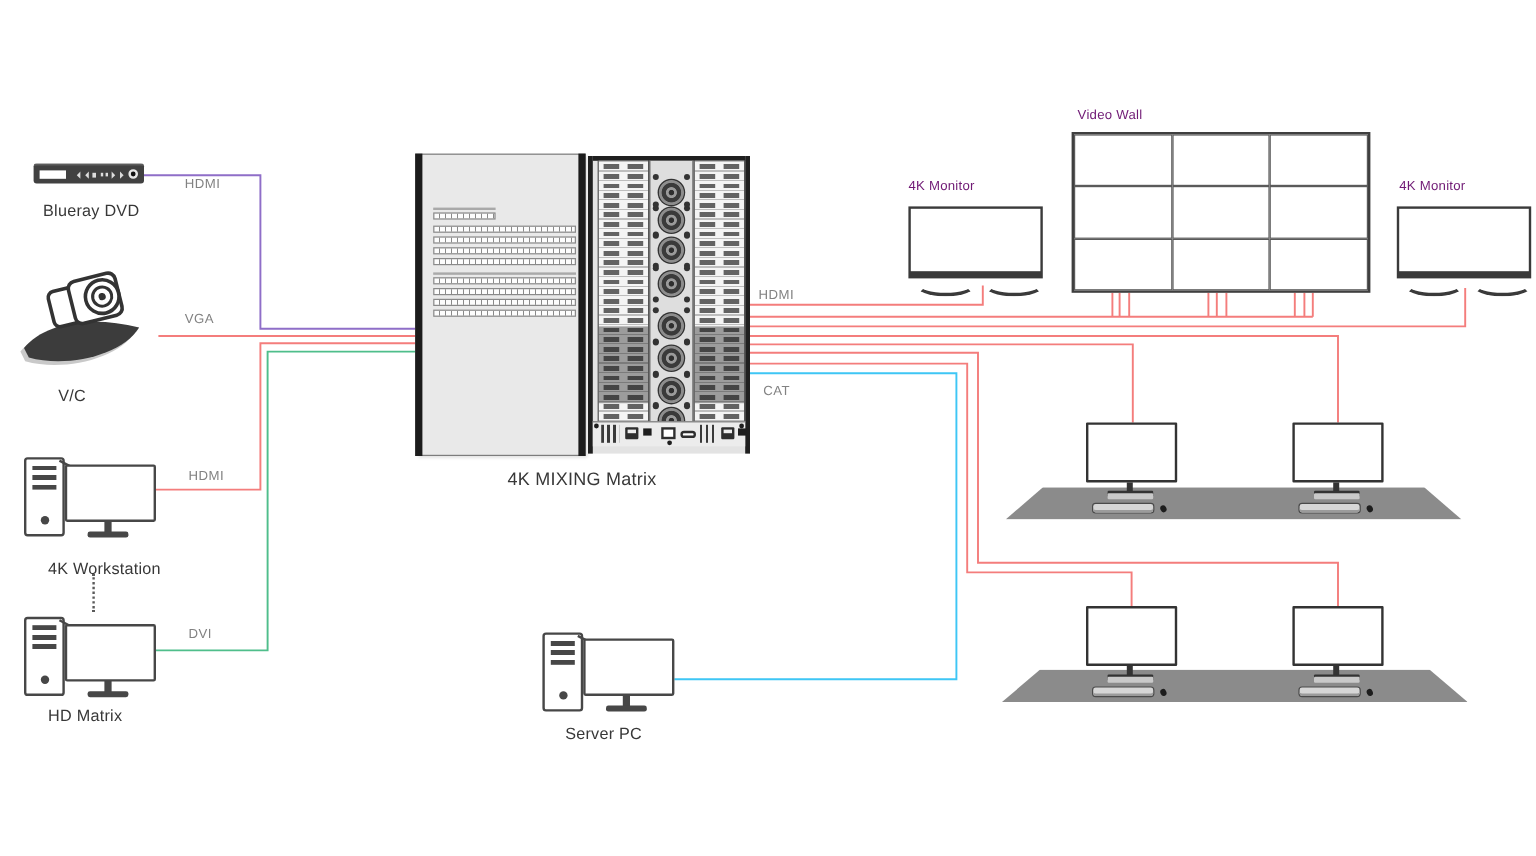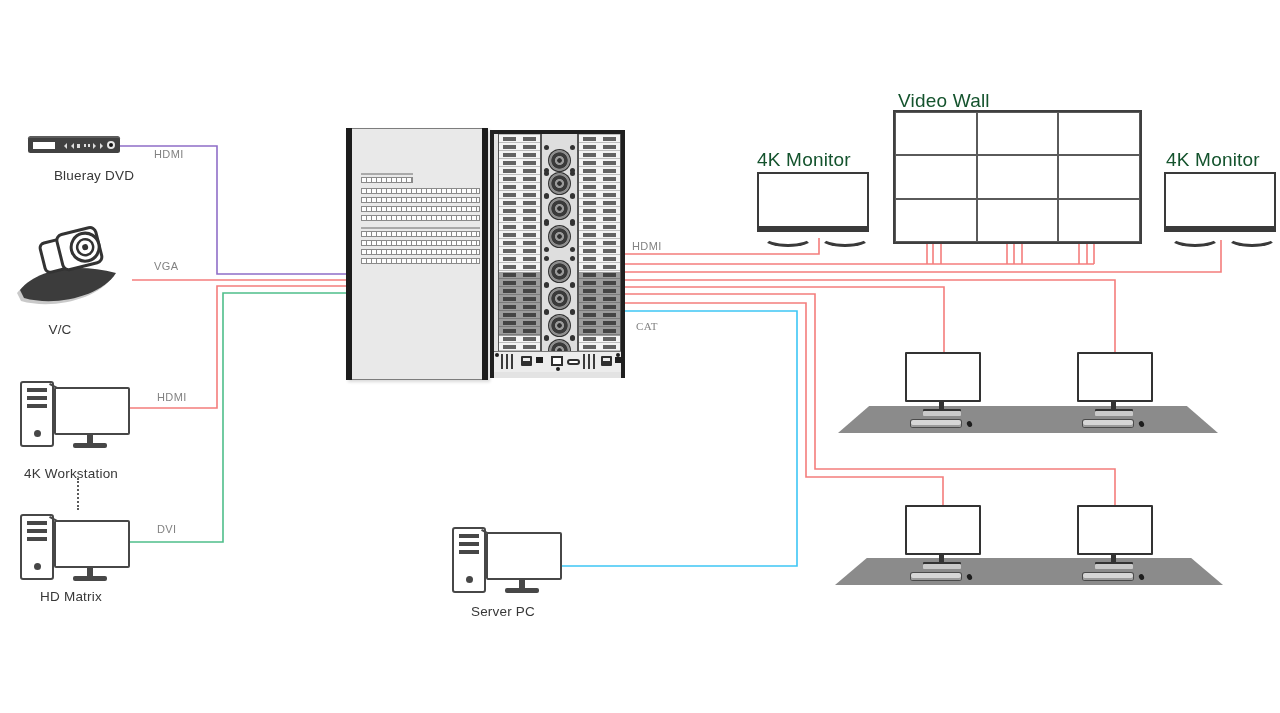--- a/index.html
+++ b/index.html
@@ -1,20 +1,20 @@
 <!DOCTYPE html>
 <html><head>
 <meta charset="utf-8">
 <style>
   html,body{margin:0;padding:0;background:#fff;}
   #stage{position:relative;width:1280px;height:713px;background:#fff;overflow:hidden;
          font-family:"Liberation Sans",sans-serif;}
   
   .devlabel{position:absolute;font-size:13.5px;color:#383838;text-align:center;letter-spacing:.2px;}
-  .heading{position:absolute;font-size:19px;color:#14532d;letter-spacing:.2px;}
+  .heading{position:absolute;font-size:11px;color:#701a75;letter-spacing:.2px;}
   .cablelabel{position:absolute;font-size:11px;color:#828282;letter-spacing:.4px;}
   
   #wires{position:absolute;left:0;top:0;z-index:1;}
   
   .tower{position:absolute;width:30px;height:62px;background:#fff;border:2px solid #474747;border-radius:3px;z-index:2;}
   .tower .bars{margin:5px 5px 0 5px;height:20px;background:repeating-linear-gradient(180deg,#474747 0 4px,transparent 4px 8px);}
   .tower .dot{width:7px;height:7px;border-radius:50%;background:#474747;margin:22px auto 0 auto;}
   .flapline{position:absolute;height:2px;background:#474747;transform-origin:0 0;z-index:2;}
   .cmon{position:absolute;width:72px;height:44px;background:#fff;border:2.5px solid #474747;border-radius:2px;z-index:3;}
   .cneck{position:absolute;width:6px;height:10px;background:#474747;z-index:2;}
@@ -109,21 +109,21 @@
     <div class="scr"></div>
     <div class="tl left" style="left:33px;top:5px;"></div>
     <div class="tl left" style="left:40px;top:5px;"></div>
     <div class="sq" style="left:49px;top:6px;"></div>
     <div class="pxdot" style="left:56px;top:6px;"></div>
     <div class="pxdot" style="left:60px;top:6px;"></div>
     <div class="tl right" style="left:65px;top:5px;"></div>
     <div class="tl right" style="left:72px;top:5px;"></div>
     <div class="knob"></div>
   </div>
-  <div class="devlabel" style="left:40px;top:168px;width:108px;">Blueray DVD</div>
+  <div class="devlabel" style="left:22px;top:168px;width:108px;">Blueray DVD</div>
   <div class="cablelabel" style="left:154px;top:148px;">HDMI</div>
 
   <div class="camera-wrap">
     <svg width="122" height="92" viewBox="0 0 122 92">
       <path d="M8 66 C24 46 62 38 104 49 C90 72 44 83 12 74 Z" fill="#c9c9c9" transform="translate(-3,3)"></path>
       <path d="M8 66 C24 46 62 38 104 49 C90 72 44 83 12 74 Z" fill="#3c3c3c"></path>
       <g transform="rotate(-14 62 28)">
         <rect x="30" y="12" width="26" height="30" rx="5" fill="#fff" stroke="#333" stroke-width="3"></rect>
         <rect x="48" y="8" width="40" height="36" rx="6" fill="#fff" stroke="#333" stroke-width="3"></rect>
         <circle cx="74" cy="26" r="14" fill="#fff" stroke="#333" stroke-width="3"></circle>
@@ -136,21 +136,21 @@
   <div class="cablelabel" style="left:154px;top:260px;">VGA</div>
 
   <div class="tower" style="left:20px;top:381px;">
     <div class="bars"></div>
       <div class="dot"></div>
   </div>
   <div class="flapline" style="left:50px;top:383px;width:20px;transform:rotate(28deg);"></div>
   <div class="cmon" style="left:54px;top:387px;"></div>
   <div class="cneck" style="left:87px;top:434px;"></div>
   <div class="cbase" style="left:73px;top:443px;"></div>
-  <div class="devlabel" style="left:8px;top:466px;width:126px;">4K Workstation</div>
+  <div class="devlabel" style="left:8px;top:466px;width:126px;text-align:right;">4K Workstation</div>
   <div class="cablelabel" style="left:157px;top:391px;">HDMI</div>
 
   <div class="dotsep" style="left:77px;top:478px;height:32px;"></div>
 
   <div class="tower" style="left:20px;top:514px;">
     <div class="bars"></div>
       <div class="dot"></div>
   </div>
   <div class="flapline" style="left:50px;top:516px;width:20px;transform:rotate(28deg);"></div>
   <div class="cmon" style="left:54px;top:520px;"></div>
@@ -204,22 +204,23 @@
       <div class="rj45" style="left:57px;"></div>
       <div class="pill" style="left:73px;"></div>
       <div class="grille" style="left:89px;"></div>
       <div class="portsq" style="left:107px;"></div>
       <div class="minirect" style="left:121px;"></div>
       <div class="screw" style="left:1px;top:1px;"></div>
       <div class="screw" style="right:1px;top:1px;"></div>
       <div class="screw" style="left:62px;top:15px;"></div>
     </div>
   </div>
+  <div class="devlabel" style="left:375px;top:391px;width:220px;font-size:15px;">4K MIXING Matrix</div>
   <div class="cablelabel" style="left:632px;top:240px;">HDMI</div>
-  <div class="cablelabel" style="left:636px;top:320px;font-family:Liberation Serif, serif;">CAT</div>
+  <div class="cablelabel" style="left:636px;top:320px;">CAT</div>
 
   <div class="heading" style="left:757px;top:149px;">4K Monitor</div>
   <div class="tv" style="left:757px;top:172px;"></div>
   <div class="foot" style="left:763px;top:228px;"></div>
   <div class="foot" style="left:820px;top:228px;"></div>
 
   <div class="heading" style="left:898px;top:90px;">Video Wall</div>
   <div class="wall">
     <div class="wallcell"></div>
       <div class="wallcell"></div>

